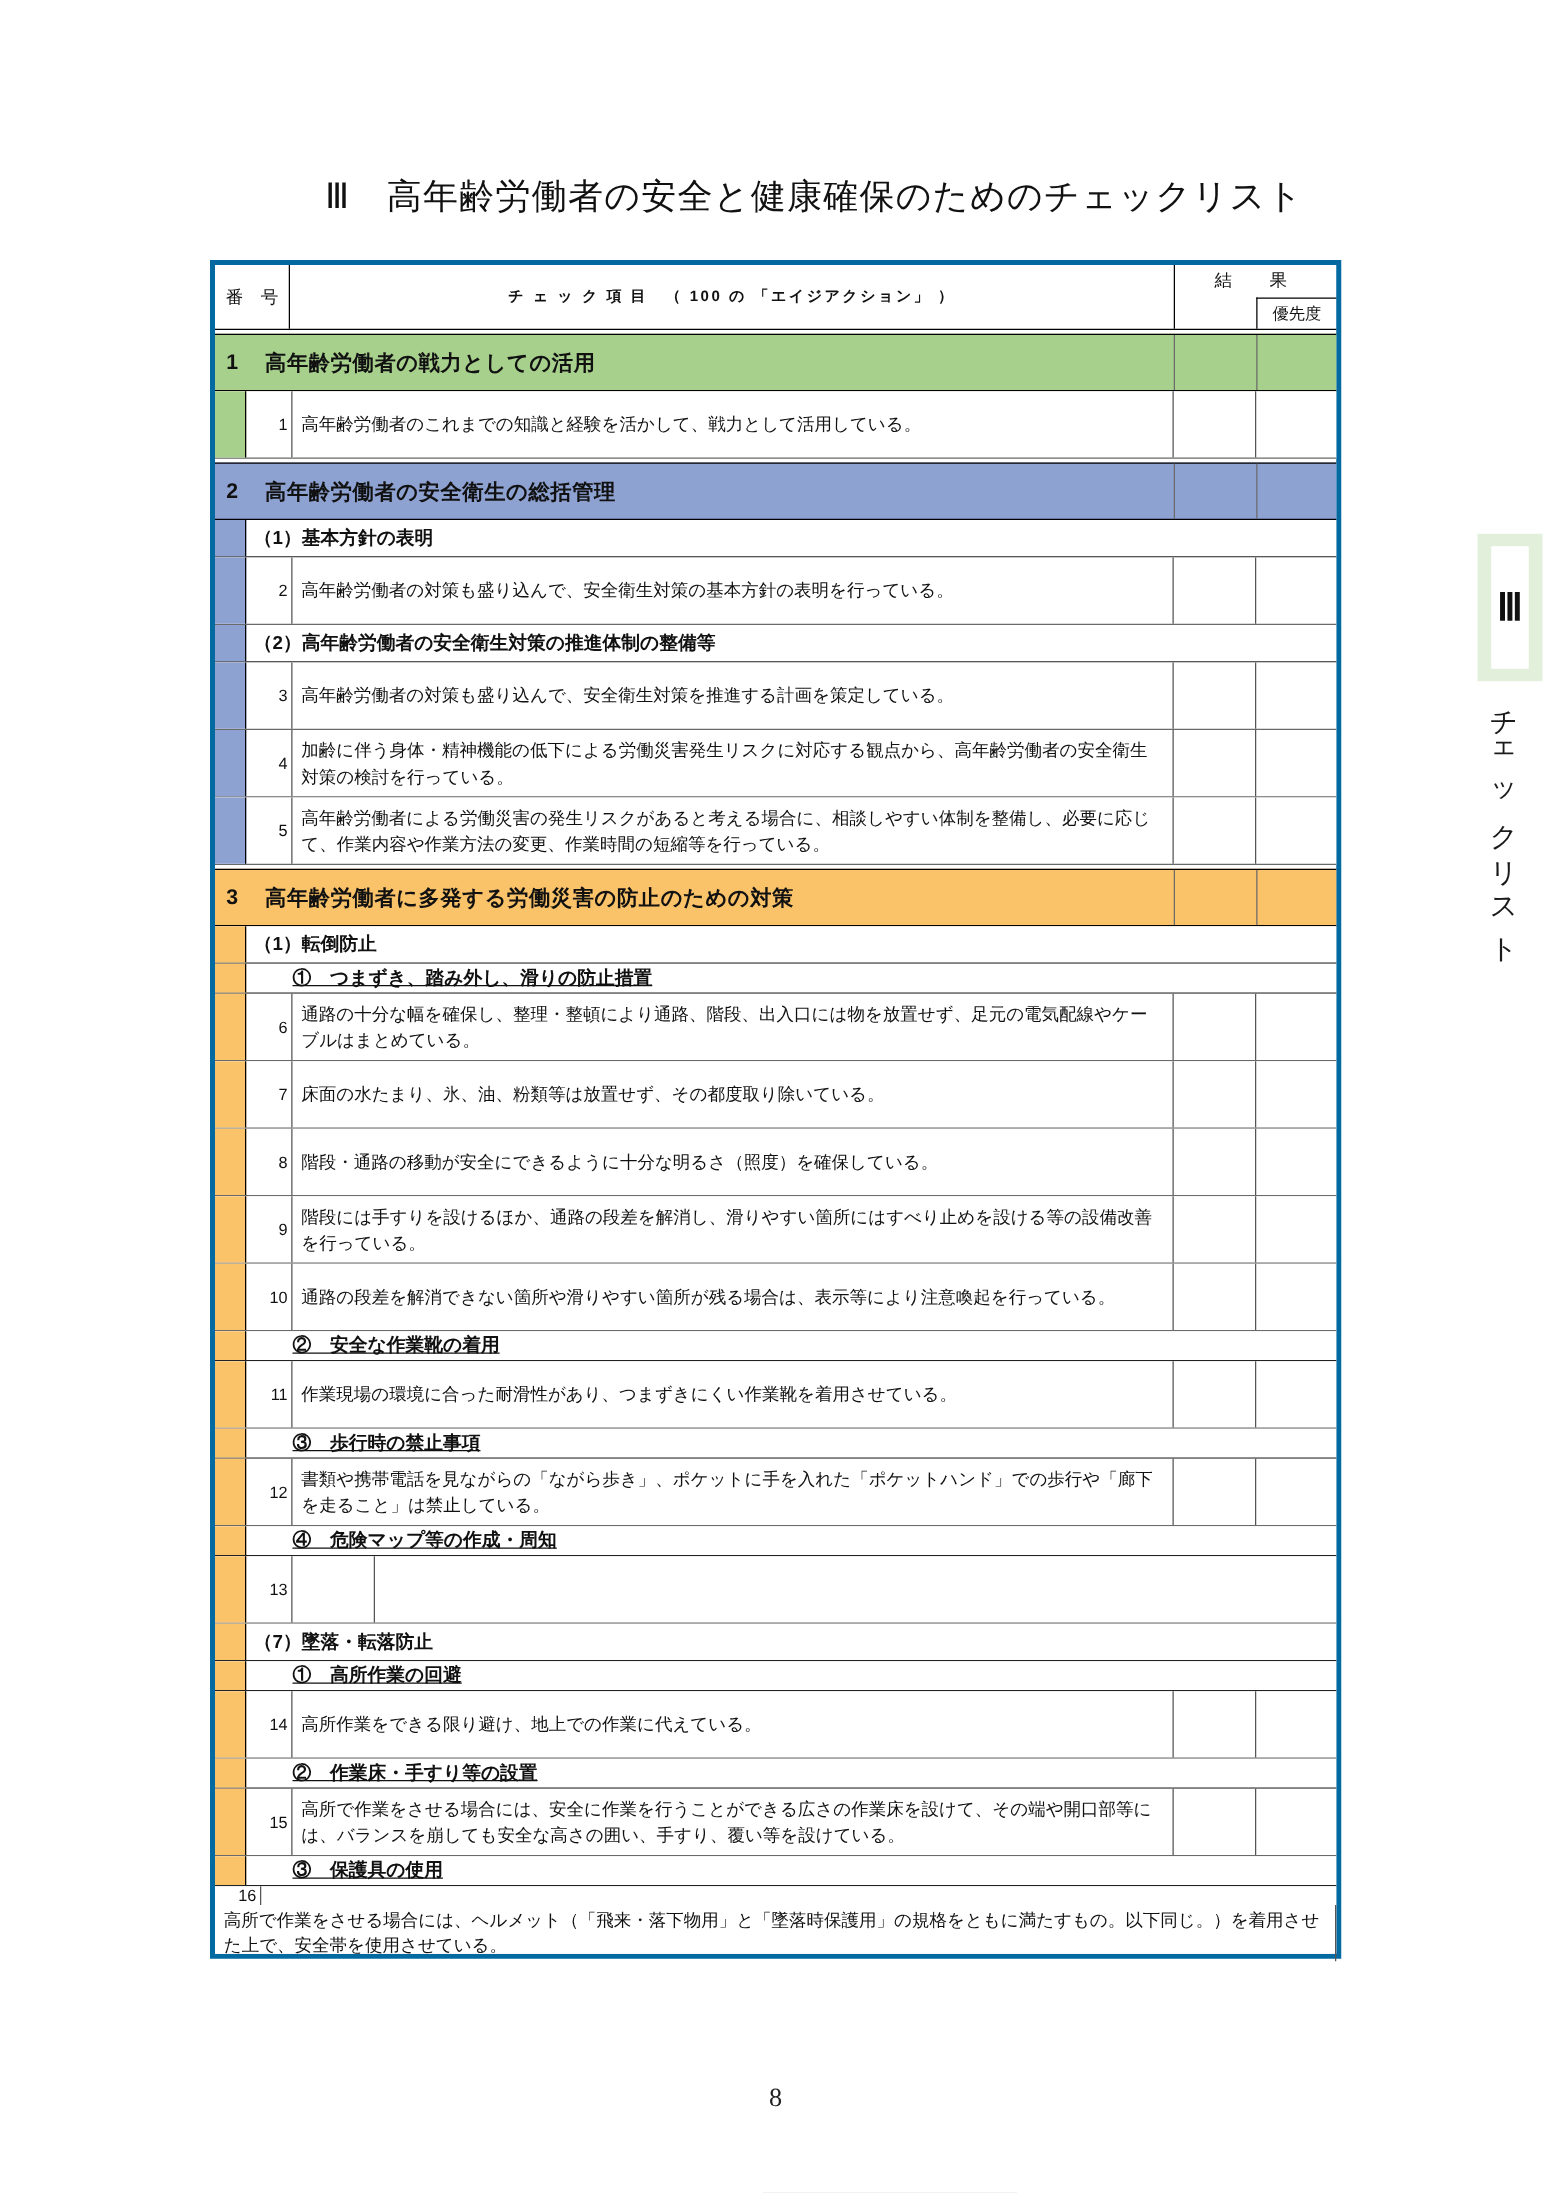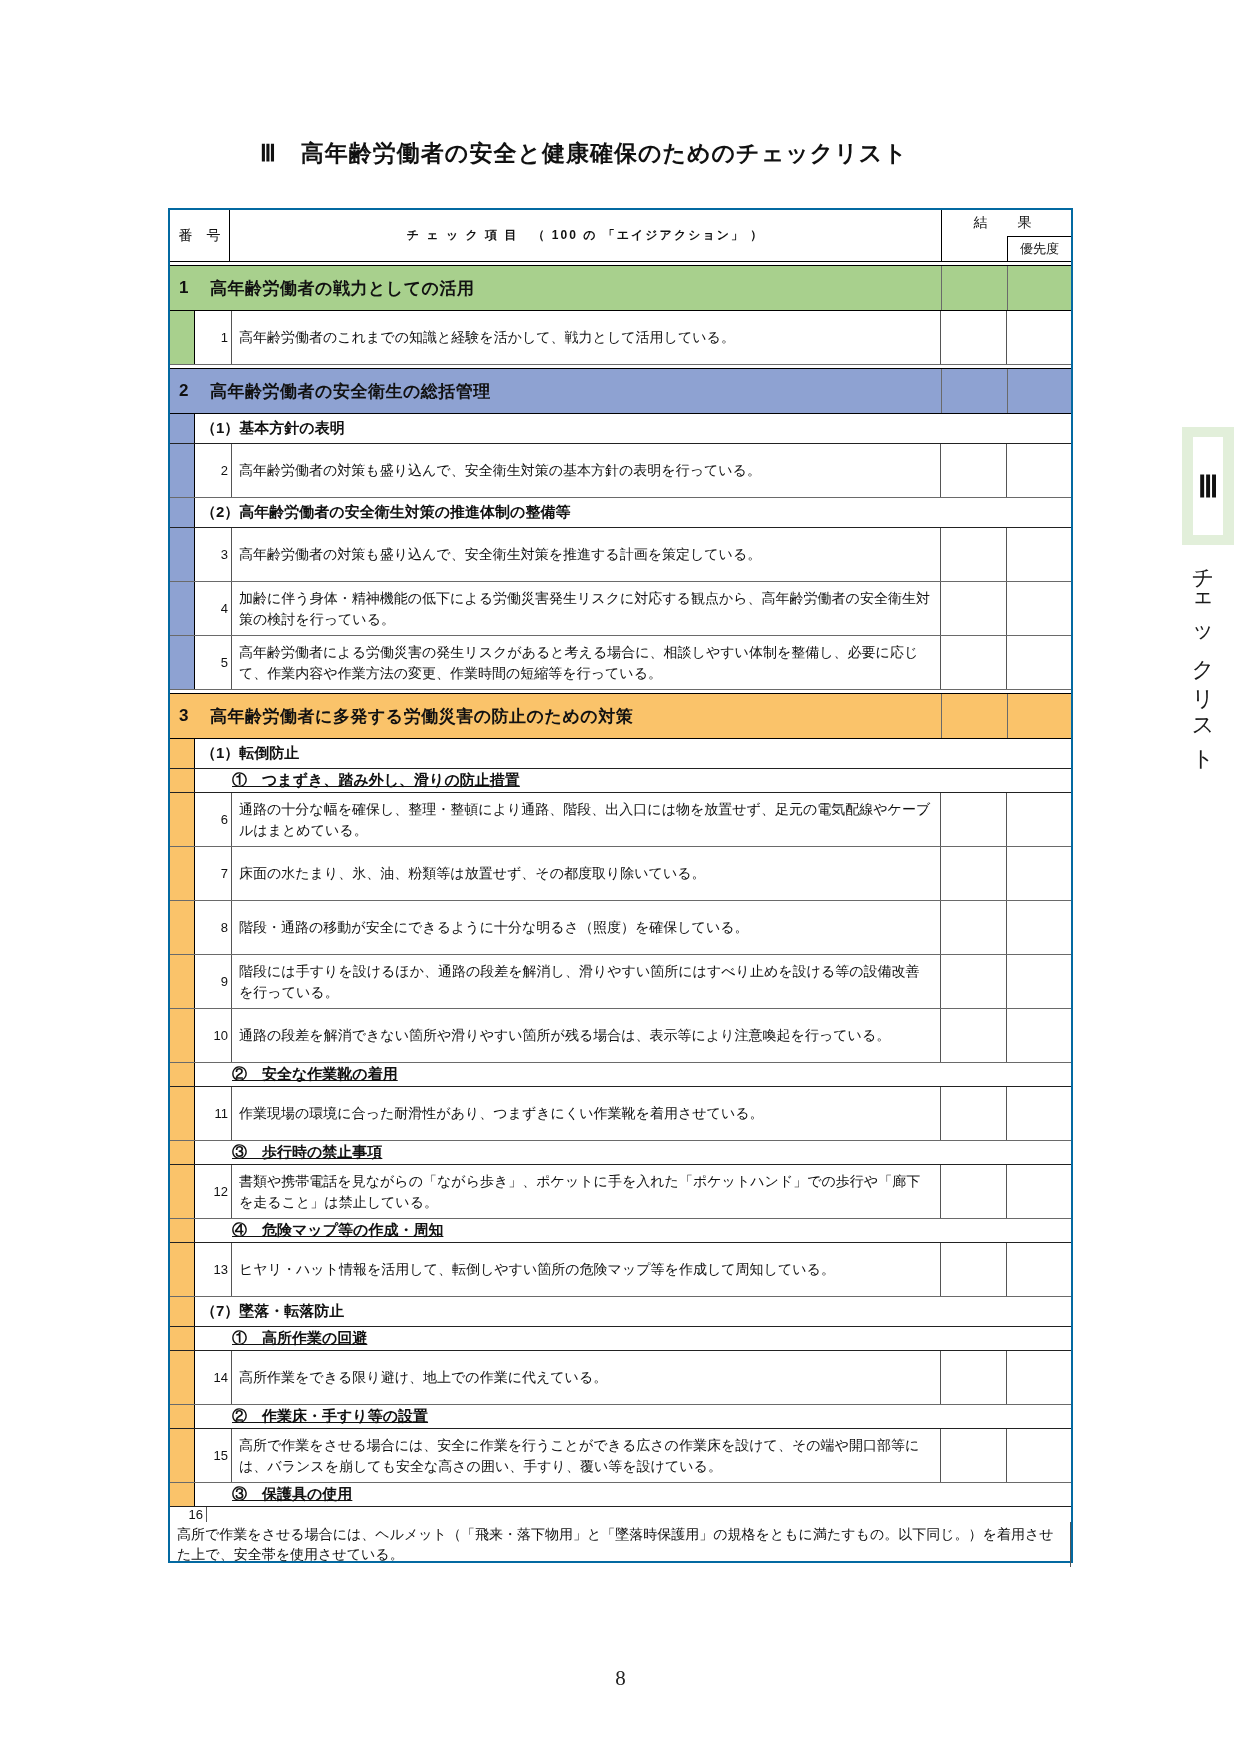--- a/index.html
+++ b/index.html
@@ -7,27 +7,27 @@
     position:relative;
     width:1241px;height:1754px;
     margin:0 auto;
     background:#ffffff;
     font-family:"Liberation Sans", sans-serif;
     color:#111;
     overflow:hidden;
   }
   .doc-title{
     position:absolute;left:260px;top:138px;
-    font-size:23px;font-weight:700;letter-spacing:1px;
+    font-size:28px;font-weight:400;letter-spacing:1px;
     white-space:nowrap;
   }
   
   .tbl{
     position:absolute;left:168px;top:208px;width:905px;
-    border:2px solid #0369a1;box-sizing:border-box;background:#fff;
+    border:4px solid #0369a1;box-sizing:border-box;background:#fff;
   }
   .hrow{display:flex;height:52px;border-bottom:1px solid #000;box-sizing:border-box;}
   .h-num{width:60px;border-right:1px solid #000;display:flex;align-items:center;justify-content:center;font-size:14px;box-sizing:border-box;}
   .h-item{flex:1;border-right:1px solid #000;display:flex;align-items:center;justify-content:center;font-size:12px;letter-spacing:2px;box-sizing:border-box;font-weight:bold;}
   .h-res{width:129px;position:relative;box-sizing:border-box;}
   .h-res-label{position:absolute;top:4px;left:0;right:0;text-align:center;font-size:14px;letter-spacing:8px;}
   .h-pri{position:absolute;right:0;bottom:0;width:64px;height:25px;border-left:1px solid #000;border-top:1px solid #000;
          display:flex;align-items:center;justify-content:center;font-size:13px;box-sizing:border-box;margin-left:16px;}
   
   .r{display:flex;box-sizing:border-box;border-bottom:1px solid #6a6a6a;background:#fff;}
@@ -217,21 +217,20 @@
           <div class="rcell"></div>
           <div class="pcell"></div>
         </div>
         <div class="r sub2">
           <div class="strip" style="background: rgb(250, 195, 106);"></div>
           <div class="scell">④　危険マップ等の作成・周知</div>
         </div>
         <div class="r item">
           <div class="strip" style="background: rgb(250, 195, 106);"></div>
           <div class="ncell">13</div>
-          <div class="tcell">ヒヤリ・ハット情報を活用して、転倒しやすい箇所の危険マップ等を作成して周知している。</div>
           <div class="rcell"></div>
           <div class="pcell"></div>
         </div>
         <div class="r sub1">
           <div class="strip" style="background: rgb(250, 195, 106);"></div>
           <div class="scell">（7）墜落・転落防止</div>
         </div>
         <div class="r sub2">
           <div class="strip" style="background: rgb(250, 195, 106);"></div>
           <div class="scell">①　高所作業の回避</div>

